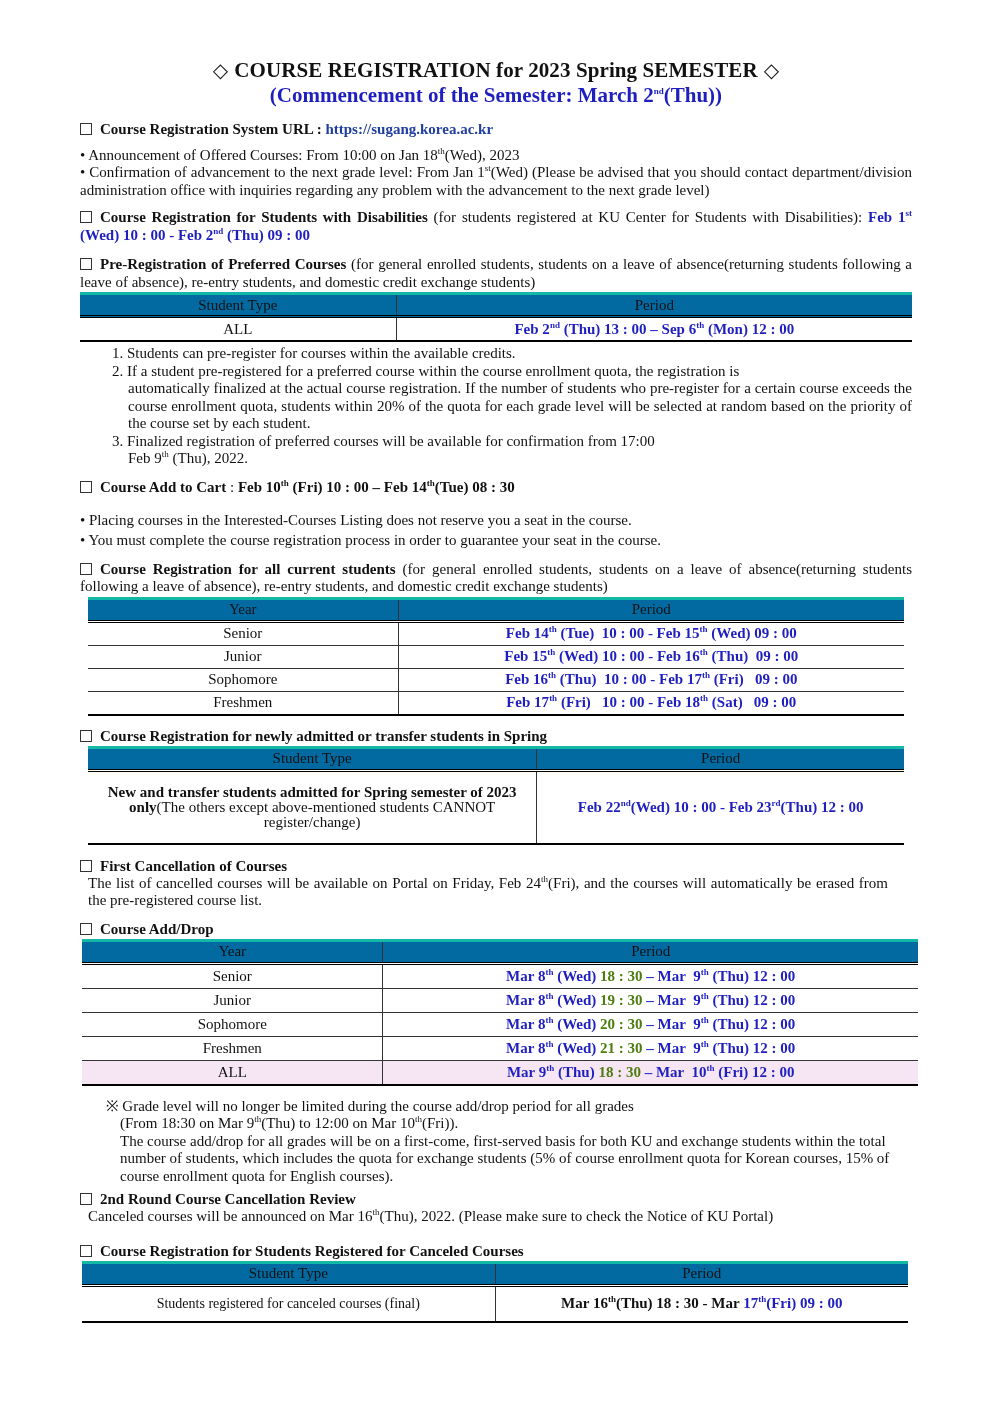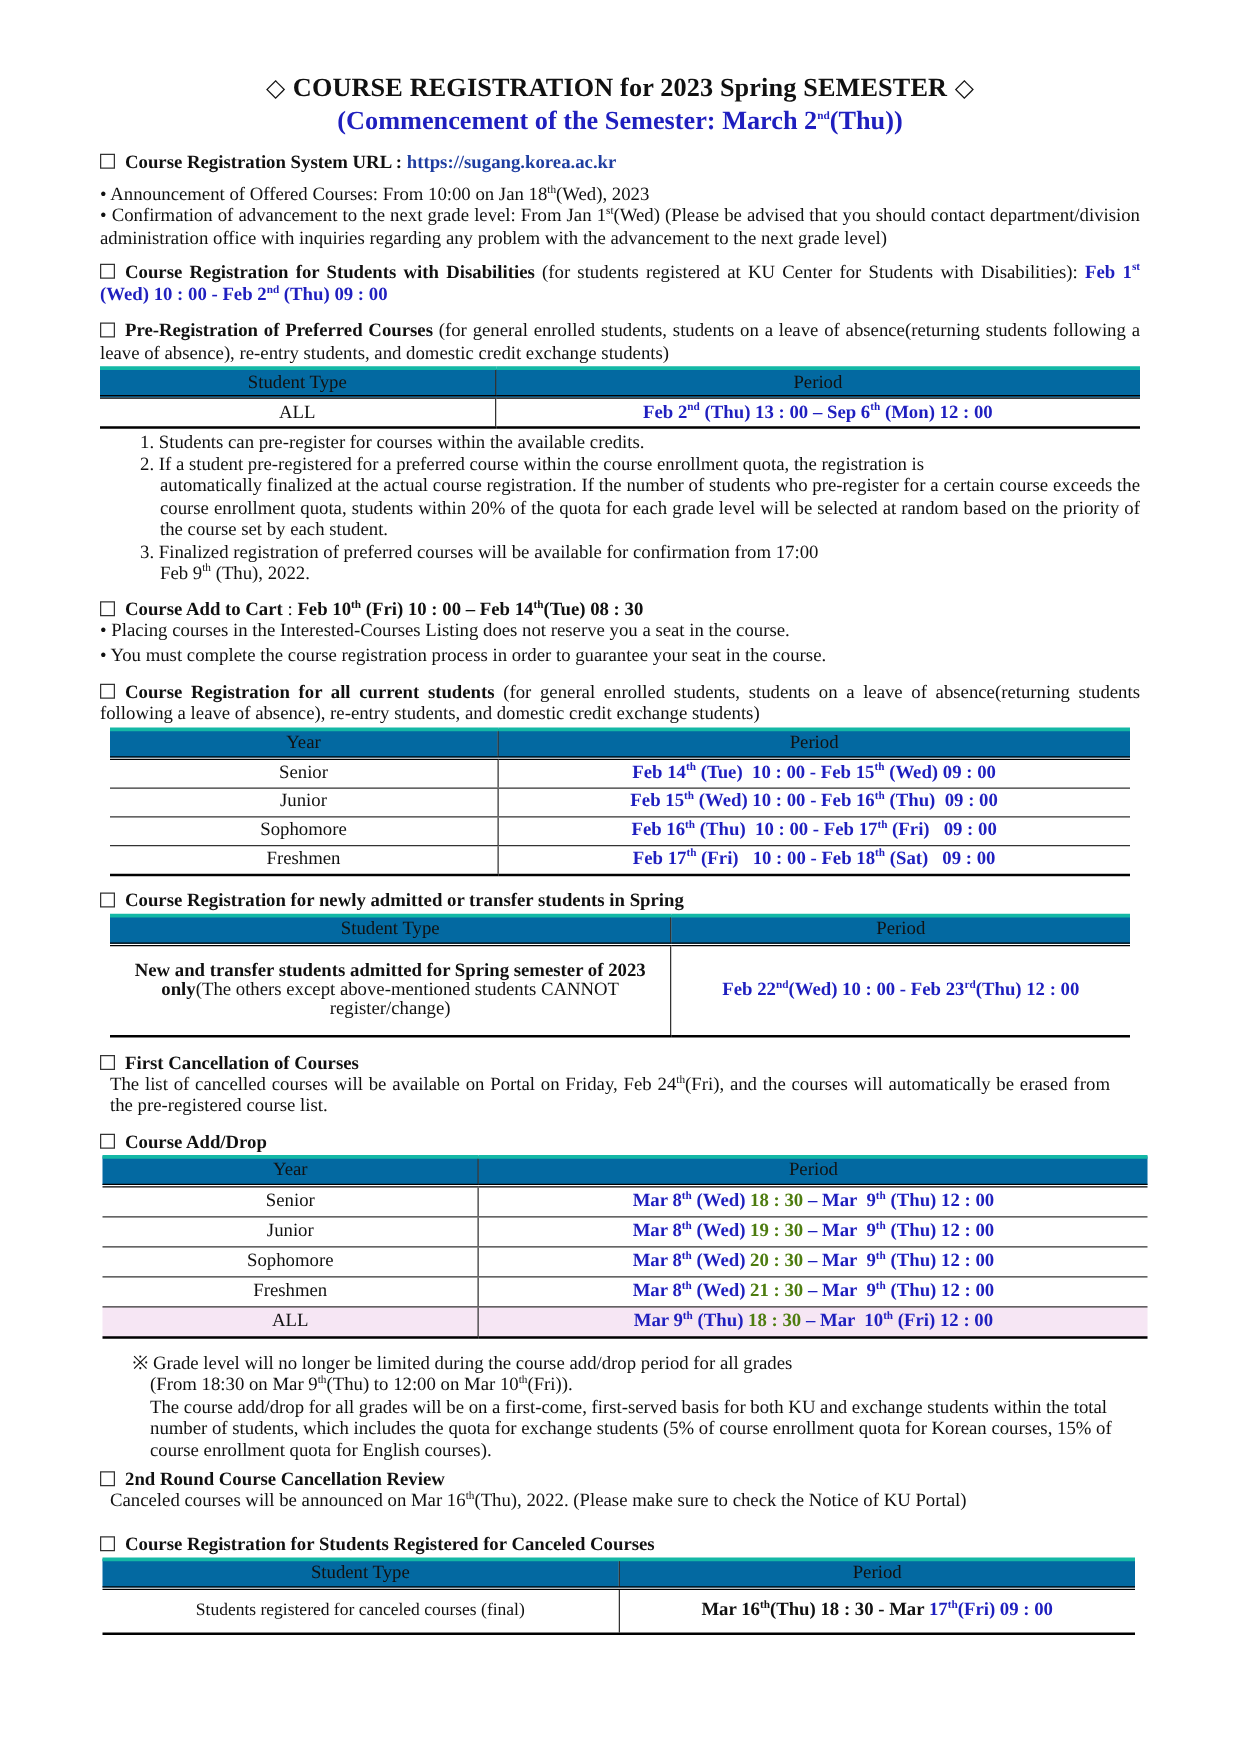--- a/index.html
+++ b/index.html
@@ -12,21 +12,21 @@
   .title { text-align: center; font-weight: bold; font-size: 21px; line-height: 25px; letter-spacing: 0.1px; }
   .title .dia { font-weight: normal; font-size: 20px; margin: 0 6px; }
   .subtitle { text-align: center; font-weight: bold; font-size: 21px; color: #1f1fbf; line-height: 24px; margin-bottom: 14px; }
   sup { font-size: 9px; vertical-align: super; line-height: 0; }
   .sec { margin-top: 8px; line-height: 17px; text-align: justify; }
   .sec-h { font-weight: bold; }
   .box { display: inline-block; width: 10px; height: 10px; border: 1px solid #333; margin-right: 8px; vertical-align: -1px; }
   .blue { color: #1f1fbf; font-weight: bold; }
   .red { color: #4d7c0f; font-weight: bold; }
   .link { color: #1f3ea0; font-weight: bold; }
-  .bul { line-height: 17px; }
+  .bul { line-height: 17px; margin-top: 16px; }
   .para { line-height: 17.5px; text-align: justify; }
   table.t { border-collapse: collapse; width: 100%; margin-top: 1px; }
   table.t th {
     background: #0369a1; font-weight: normal; text-align: center; font-size: 15px;
     border-top: 3px solid #14b8a6; border-bottom: 3px double #000; height: 20px; padding: 0;
   }
   table.t td { text-align: center; height: 22px; padding: 0; border-bottom: 1px solid #333; font-size: 15px; }
   table.t tr:last-child td { border-bottom: 2.5px solid #000; }
   table.t th + th, table.t td + td { border-left: 1px solid #333; }
   .ol { margin: 3px 0 0 32px; line-height: 17.5px; }

